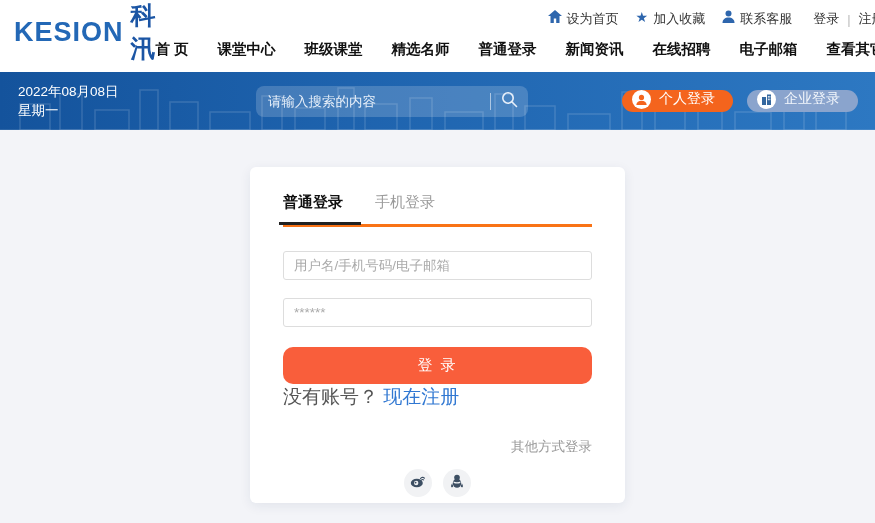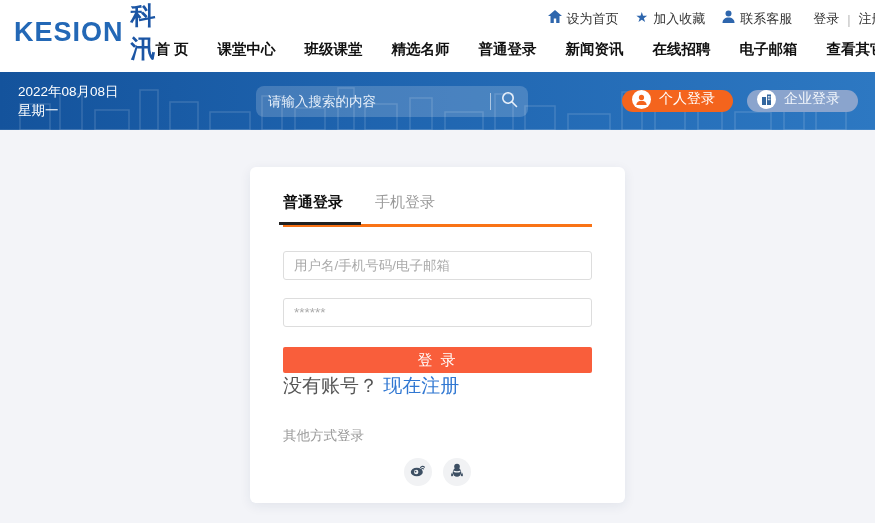--- a/index.html
+++ b/index.html
@@ -190,40 +190,40 @@
     padding: 8px 10px;
     font-size: 13.5px;
     color: #444;
     outline: none;
     font-family: "Liberation Sans", "DejaVu Sans", sans-serif;
   }
   .field::placeholder { color: #aaa; opacity: 1; }
   .field:first-of-type { margin-top: 24px; }
   .login-btn {
     width: 100%;
-    height: 26px;
+    height: 37px;
     margin-top: 20px;
     background: #f95e3b;
     color: #fff;
     border: none;
-    border-radius: 2px;
+    border-radius: 10px;
     font-size: 15px;
     letter-spacing: 2px;
     cursor: pointer;
     font-family: "Liberation Sans", "DejaVu Sans", sans-serif;
   }
   .register-row {
     margin-top: 0;
     font-size: 19px;
     color: #555;
   }
   .register-link { color: #3178d2; text-decoration: none; cursor: pointer; }
   .other-login {
     margin-top: 28px;
-    text-align: left;
+    text-align: right;
     font-size: 13.5px;
     color: #9a9a9a;
   }
   .social-row {
     margin-top: 13px;
     display: flex;
     justify-content: center;
     gap: 11px;
   }
   .social-circle {

